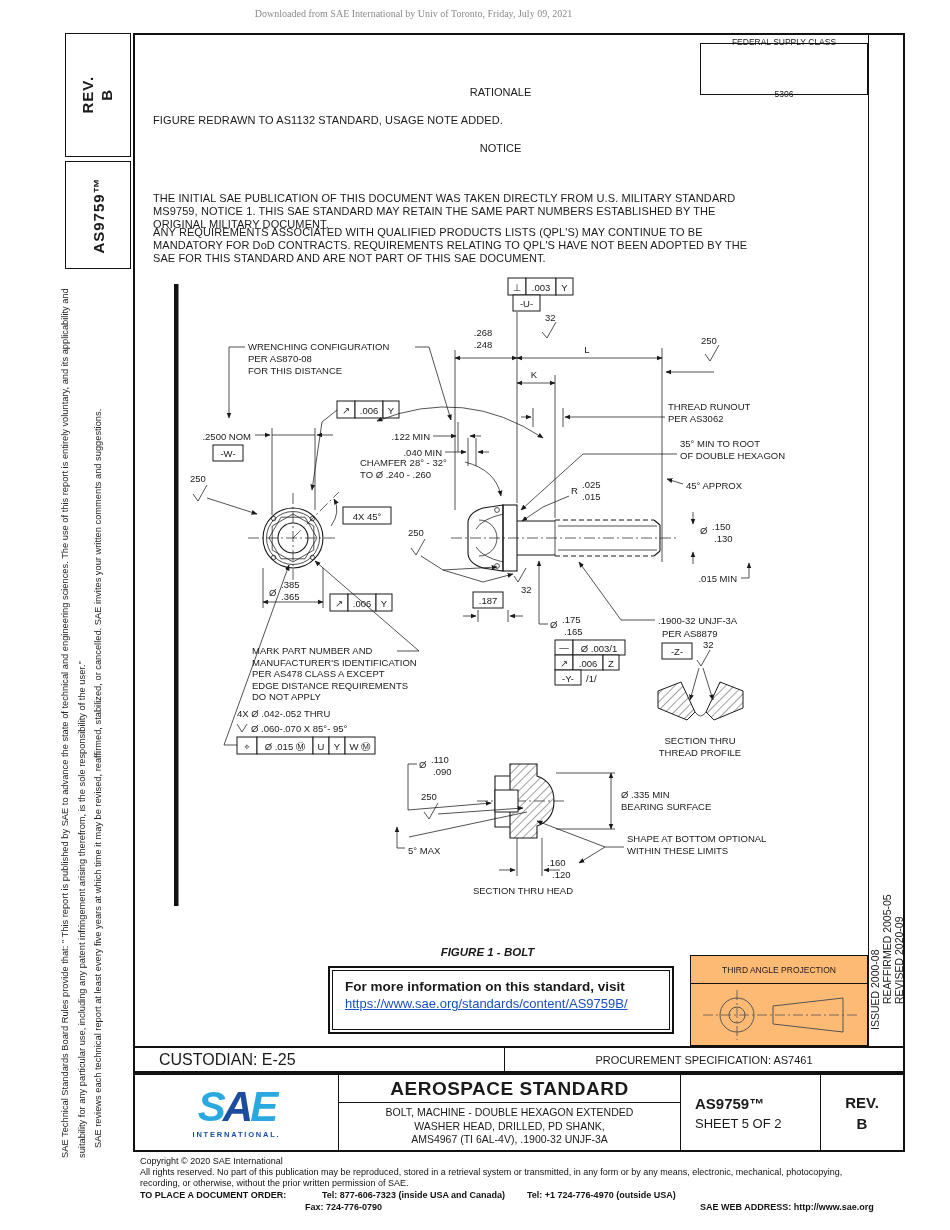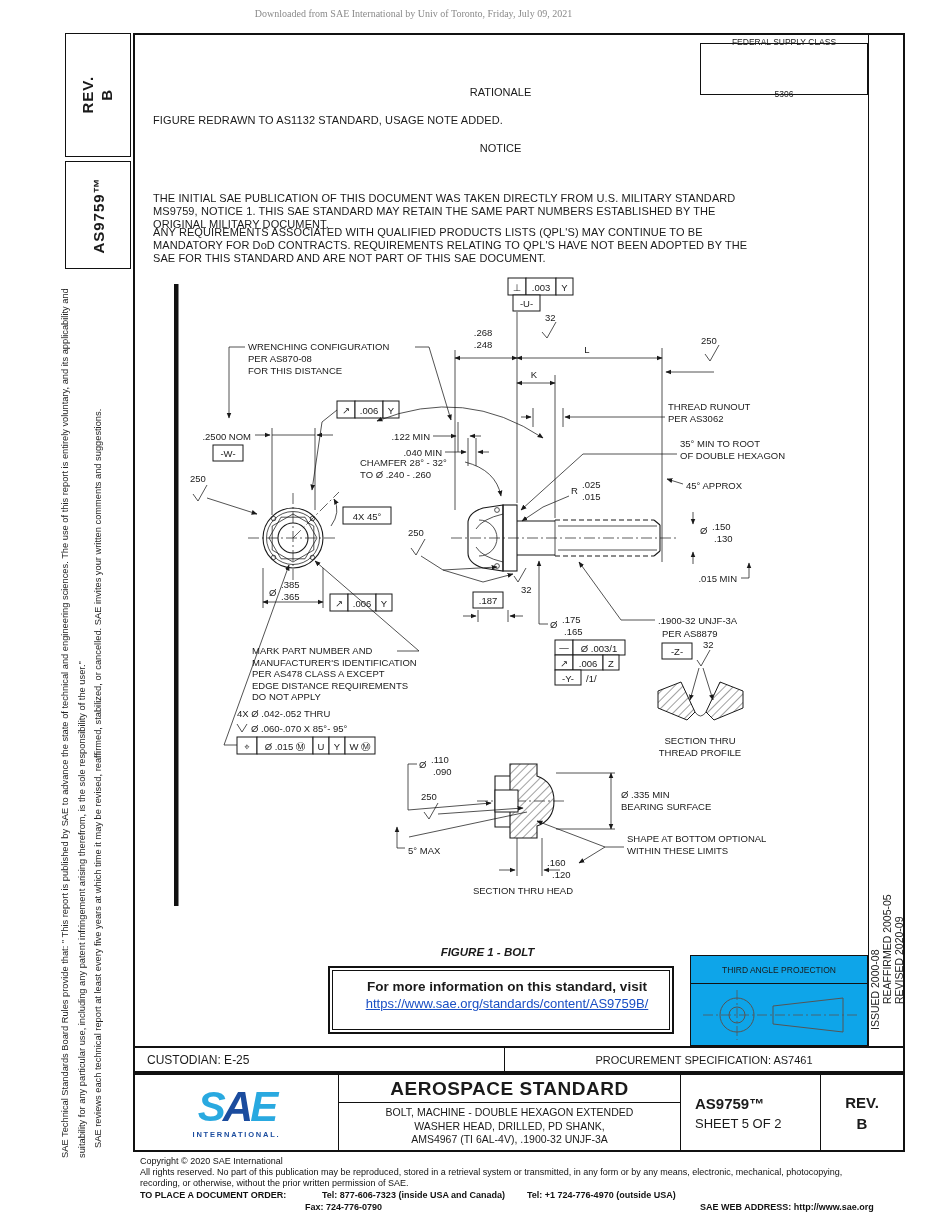--- a/index.html
+++ b/index.html
@@ -33,30 +33,30 @@
   #issued span + span{margin-top:26px;}
   
   #fsc{left:700px;top:43px;width:168px;height:52px;border:1.5px solid #111;box-sizing:border-box;
        display:flex;flex-direction:column;align-items:center;justify-content:center;font-size:8.5px;line-height:1.6;gap:38px;}
   
   .h10{font-size:11px;}
   .body-line{font-size:11px;letter-spacing:.1px;line-height:12.8px;}
   
   #figcap{left:330px;top:946px;width:315px;text-align:center;font-size:11.5px;font-weight:bold;font-style:italic;}
   #infobox{left:328px;top:966px;width:346px;height:68px;border:2.5px solid #111;box-sizing:border-box;padding:2px;background:#fff;}
-  #infobox .inner{border:1.5px solid #111;width:100%;height:100%;box-sizing:border-box;padding:8px 0 0 12px;text-align:center;}
+  #infobox .inner{border:1.5px solid #111;width:100%;height:100%;box-sizing:border-box;padding:8px 0 0 12px;}
   #infobox .l1{font-size:13.5px;font-weight:bold;}
   #infobox a{font-size:13px;color:#1a4fc4;text-decoration:underline;}
   
-  #proj{left:690px;top:955px;width:178px;height:91px;border:1.5px solid #111;box-sizing:border-box;background:#0ea5e9;}
+  #proj{left:690px;top:955px;width:178px;height:91px;border:1.5px solid #111;box-sizing:border-box;background:#fdba74;}
   #proj .hd{height:28px;border-bottom:1.5px solid #111;box-sizing:border-box;display:flex;align-items:center;justify-content:center;
             font-size:8.5px;}
   
   #cust-row{left:133px;top:1046px;width:772px;height:27px;border:2px solid #111;box-sizing:border-box;display:flex;}
-  #cust-row .c1{width:370px;border-right:1.5px solid #111;box-sizing:border-box;display:flex;align-items:center;padding-left:12px;font-size:12px;}
+  #cust-row .c1{width:370px;border-right:1.5px solid #111;box-sizing:border-box;display:flex;align-items:center;padding-left:24px;font-size:16px;}
   #cust-row .c2{flex:1;display:flex;align-items:center;justify-content:center;font-size:11px;}
   
   #tblock{left:133px;top:1073px;width:772px;height:79px;border:2px solid #111;box-sizing:border-box;display:flex;}
   #tb-logo{width:204px;border-right:1.5px solid #111;box-sizing:border-box;display:flex;flex-direction:column;align-items:center;justify-content:center;}
   #tb-mid{width:342px;border-right:1.5px solid #111;box-sizing:border-box;display:flex;flex-direction:column;}
   #tb-mid .t{height:28px;border-bottom:1.5px solid #111;box-sizing:border-box;display:flex;align-items:center;justify-content:center;
              font-size:19px;font-weight:bold;letter-spacing:.5px;}
   #tb-mid .s{flex:1;display:flex;flex-direction:column;align-items:center;justify-content:center;font-size:10.5px;line-height:13.5px;}
   #tb-num{width:140px;border-right:1.5px solid #111;box-sizing:border-box;display:flex;flex-direction:column;justify-content:center;padding-left:14px;}
   #tb-num .n{font-size:15px;font-weight:bold;}

